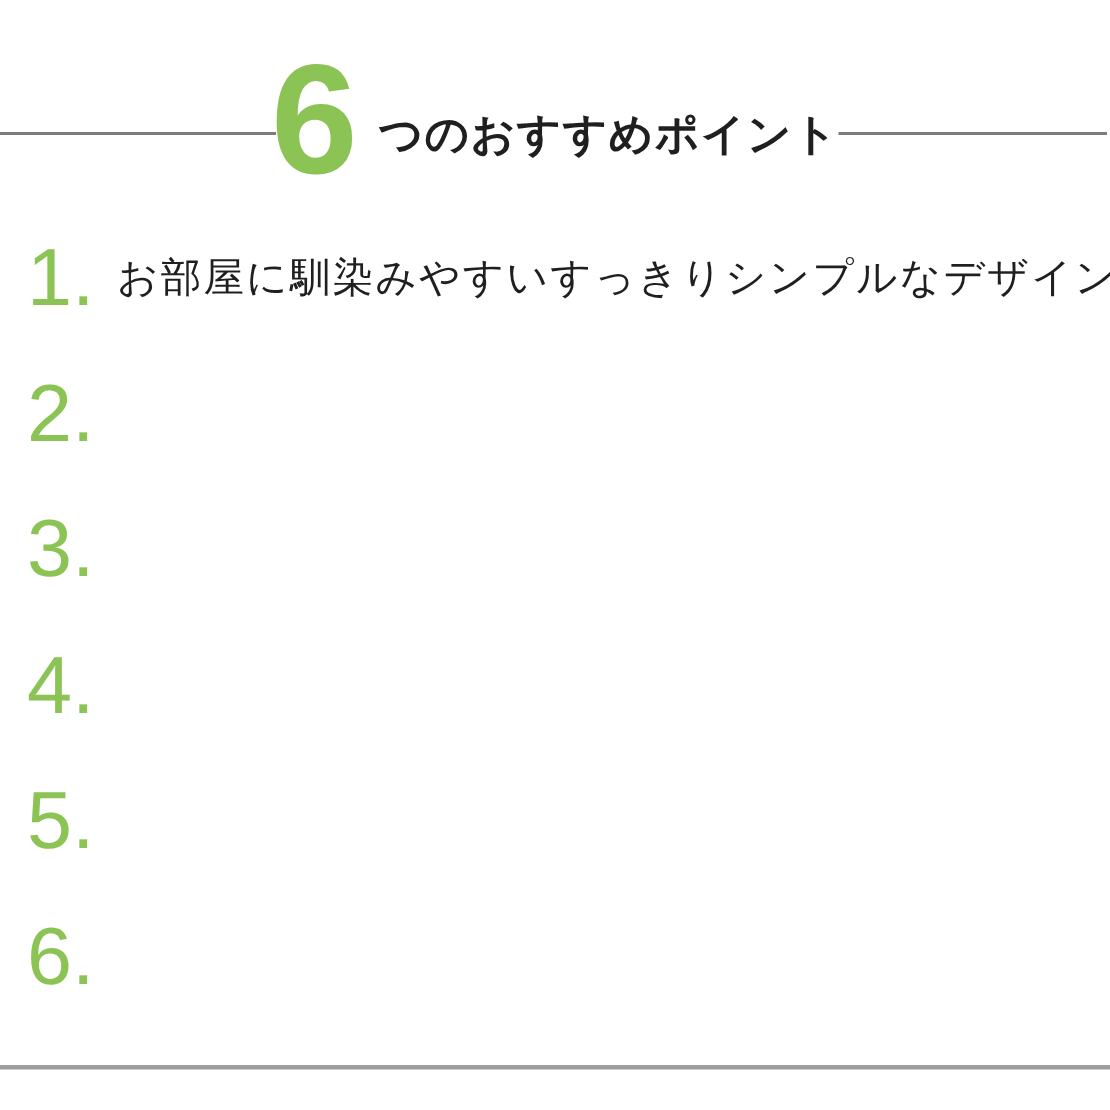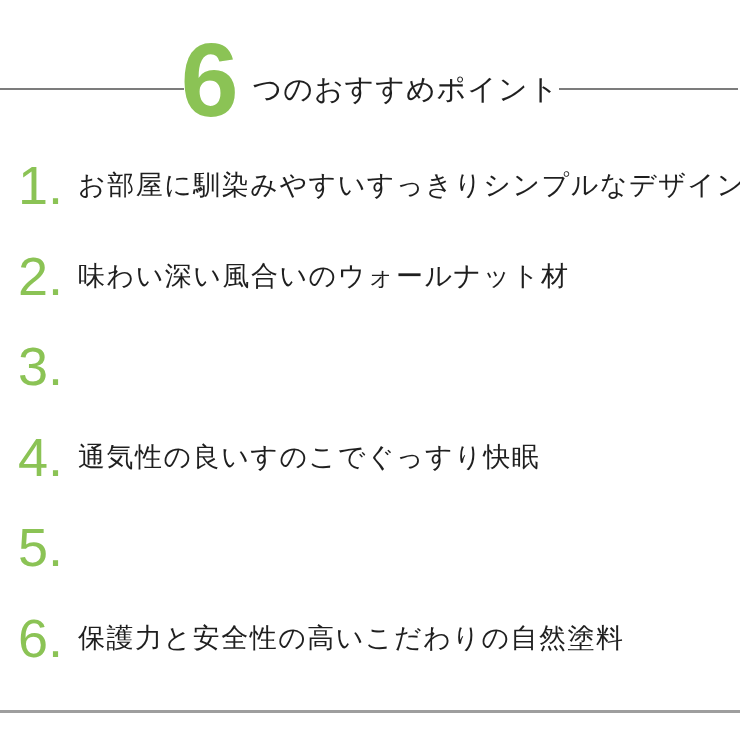--- a/index.html
+++ b/index.html
@@ -43,21 +43,21 @@
     align-items: flex-end;
   }
   .big-num {
     font-size: 104px;
     line-height: 1;
     font-weight: bold;
     color: #8bc355;
   }
   .title-text {
     font-size: 29px;
-    font-weight: 400;
+    font-weight: 700;
     color: #1f1f1f;
     letter-spacing: 1px;
     padding-bottom: 22px;
     margin-left: 14px;
     white-space: nowrap;
   }
   
   .points {
     position: relative;
   }
@@ -106,33 +106,30 @@
     </div>
   </div>
 
   <div class="points">
     <div class="point-row">
       <span class="point-num">1.</span>
       <span class="point-text">お部屋に馴染みやすいすっきりシンプルなデザイン</span>
     </div>
     <div class="point-row">
       <span class="point-num">2.</span>
-      <span class="point-text">味わい深い風合いのウォールナット材</span>
     </div>
     <div class="point-row">
       <span class="point-num">3.</span>
     </div>
     <div class="point-row">
       <span class="point-num">4.</span>
-      <span class="point-text">通気性の良いすのこでぐっすり快眠</span>
     </div>
     <div class="point-row">
       <span class="point-num">5.</span>
     </div>
     <div class="point-row">
       <span class="point-num">6.</span>
-      <span class="point-text">保護力と安全性の高いこだわりの自然塗料</span>
     </div>
   </div>
 
   <div class="bottom-bar"></div>
 
 </div>
 
 </body></html>

